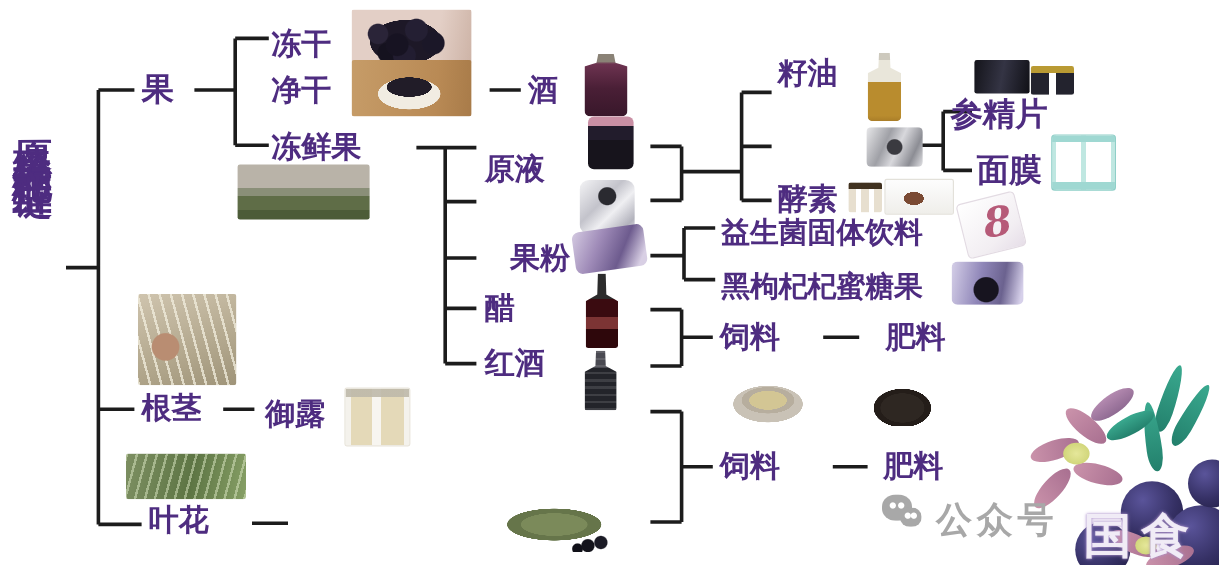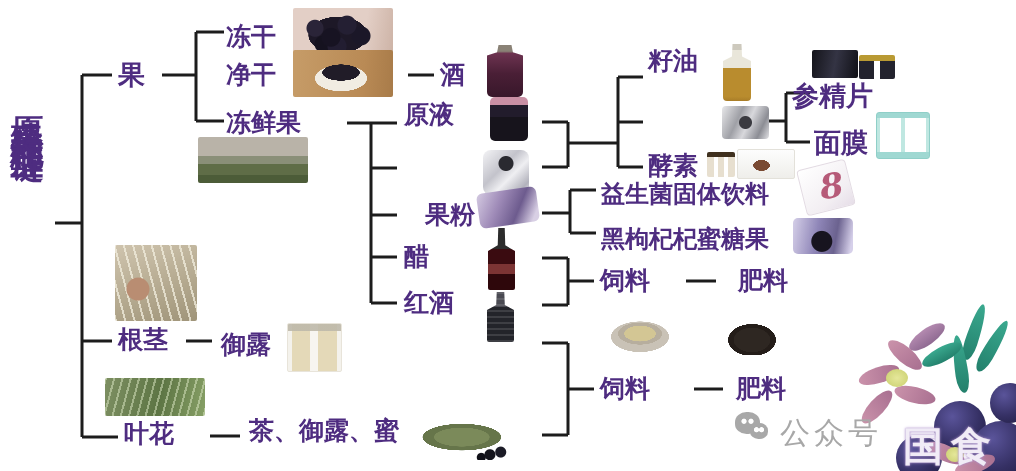--- a/index.html
+++ b/index.html
@@ -182,21 +182,21 @@
   .wechat{position:absolute;left:735px;top:412px;width:38px;height:36px;z-index:4;}
   .bub{
     position:absolute;border-radius:46%;
     background:
       radial-gradient(circle at 36% 42%, #ffffff 0 2.2px, transparent 3px),
       radial-gradient(circle at 64% 42%, #ffffff 0 2.2px, transparent 3px),
       #a8a8a8;
   }
   .bub.big{left:0;top:0;width:25px;height:22px;}
   .bub.small{left:15px;top:11px;width:18px;height:16px;}
-  .gzh{position:absolute;left:780px;top:413px;z-index:4;font-size:30px;font-weight:400;color:#a8a8a8;letter-spacing:4px;}
+  .gzh{position:absolute;left:780px;top:413px;z-index:4;font-size:30px;font-weight:700;color:#a8a8a8;letter-spacing:4px;}
   .partialwm{
     position:absolute;left:903px;top:419px;z-index:5;font-size:40px;font-weight:700;
     color:rgba(255,255,255,.82);text-shadow:0 0 3px #b49ad0, 0 0 1px #9b7fc0;letter-spacing:8px;
   }
 </style>
 </head>
 <body>
 
 <div id="canvas">
 
@@ -212,21 +212,21 @@
   </svg>
 
   <div class="title">愿臻黑枸杞产业链</div>
 
   <div class="lbl" style="left:118px;top:61px;font-size:27px">果</div>
   <div class="lbl" style="left:226px;top:24px">冻干</div>
   <div class="lbl" style="left:226px;top:62px">净干</div>
   <div class="lbl" style="left:226px;top:110px">冻鲜果</div>
 
   <div class="lbl" style="left:440px;top:62px">酒</div>
-  <div class="lbl" style="left:404px;top:102px">原液</div>
+  <div class="lbl" style="left:404px;top:128px">原液</div>
   <div class="lbl" style="left:425px;top:202px">果粉</div>
   <div class="lbl" style="left:404px;top:244px">醋</div>
   <div class="lbl" style="left:404px;top:290px">红酒</div>
 
   <div class="lbl" style="left:648px;top:48px">籽油</div>
   <div class="lbl" style="left:648px;top:153px">酵素</div>
 
   <div class="lbl" style="left:792px;top:82px;font-size:27px">参精片</div>
   <div class="lbl" style="left:814px;top:129px;font-size:27px">面膜</div>
 
@@ -236,21 +236,20 @@
   <div class="lbl" style="left:600px;top:268px">饲料</div>
   <div class="lbl" style="left:738px;top:268px">肥料</div>
 
   <div class="lbl" style="left:118px;top:327px">根茎</div>
   <div class="lbl" style="left:221px;top:332px">御露</div>
 
   <div class="lbl" style="left:600px;top:376px">饲料</div>
   <div class="lbl" style="left:736px;top:376px">肥料</div>
 
   <div class="lbl" style="left:124px;top:421px">叶花</div>
-  <div class="lbl" style="left:249px;top:418px">茶、御露、蜜</div>
 
   <div class="photo p-fresh"></div>
   <div class="photo p-bowl"></div>
   <div class="photo p-field"></div>
   <div class="photo p-roots"></div>
   <div class="photo p-plants"></div>
   <div class="photo p-yulu"></div>
   <div class="photo p-jiu"></div>
   <div class="photo p-yuanye"></div>
   <div class="photo p-nongsuo"></div>

